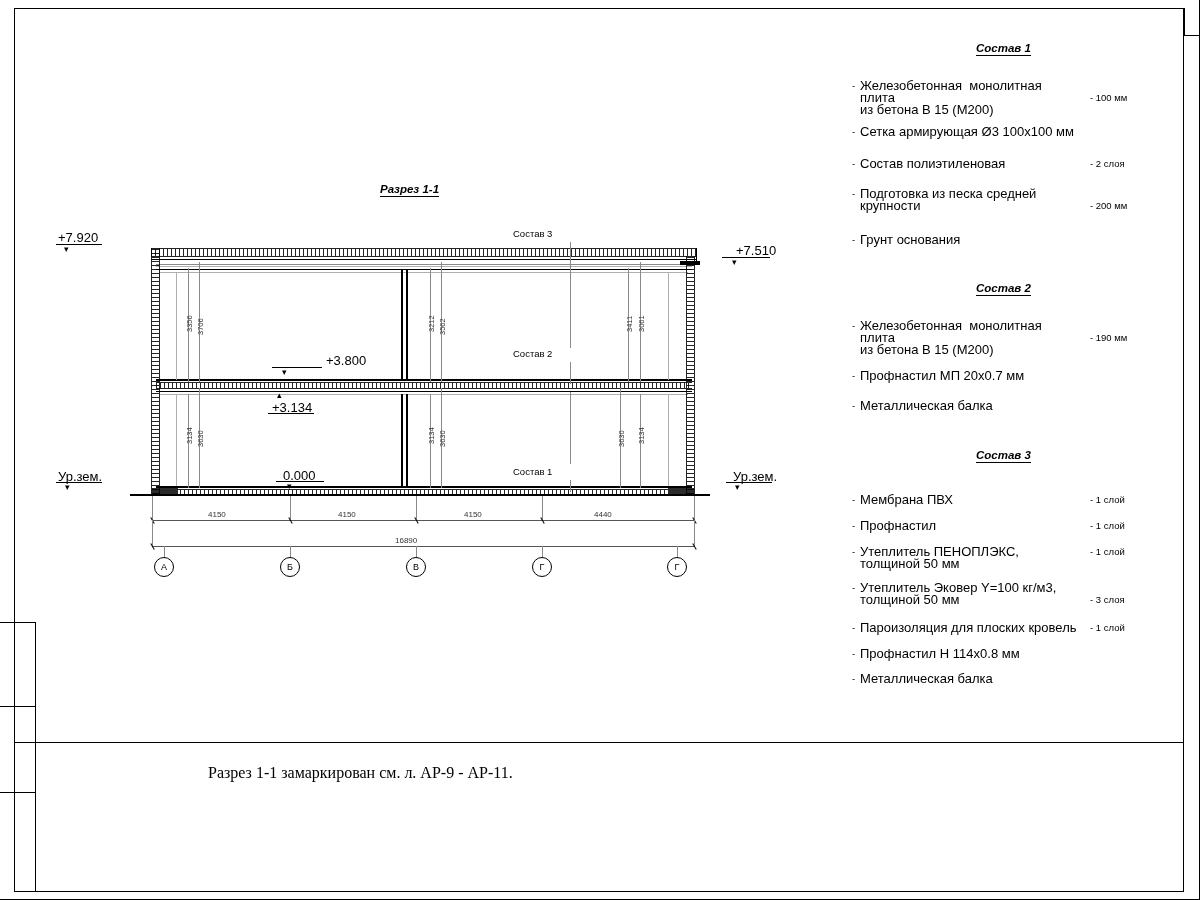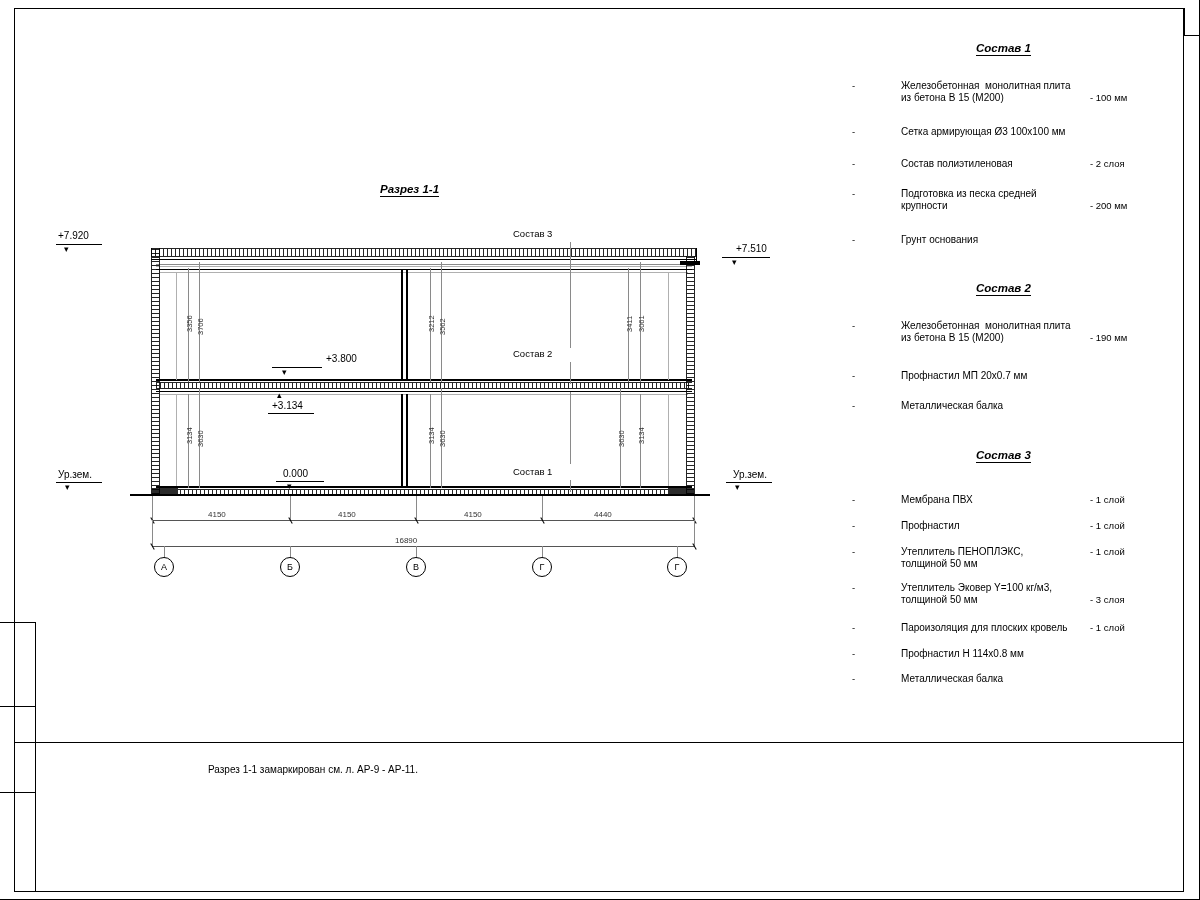--- a/index.html
+++ b/index.html
@@ -100,23 +100,22 @@
   }
   .spec-dash {
     position: absolute;
     left: 0; top: 0;
     font-size: 9.5px;
   }
   .spec-text {
     position: absolute;
     left: 8px; top: 0;
     width: 215px;
-    font-size: 10px;
+    font-size: 13px;
     line-height: 12px;
-    margin-left: 41px;
   }
   .spec-val {
     position: absolute;
     left: 238px; top: 0;
     font-size: 9.5px;
     white-space: nowrap;
   }
 
   
   .ln { position: absolute; background: #000; }
@@ -148,21 +147,21 @@
     border: 1px solid #000;
     border-radius: 50%;
     box-sizing: border-box;
     font-size: 9px;
     line-height: 18px;
     text-align: center;
   }
 
   .lvl-label {
     position: absolute;
-    font-size: 10px;
+    font-size: 13px;
     white-space: nowrap;
   }
   .lvl-arrow {
     position: absolute;
     font-size: 9px;
     line-height: 8px;
   }
 
   .dim-v {
     position: absolute;
@@ -180,21 +179,22 @@
     white-space: nowrap;
   }
   .tick {
     position: absolute;
     width: 7px; height: 1px;
     background: #000;
     transform: rotate(60deg);
   }
   .note {
     position: absolute;
-    font-size: 10px;
+    font-size: 16px;
+    font-family: Liberation Serif, serif;
   }
 </style>
 </head>
 <body>
 
 <div class="sheet-outer"></div>
 <div class="sheet-inner"></div>
 <div class="stamp-topright"></div>
 <div class="stamp-left"></div>
 <div class="stamp-left-row2"></div>

